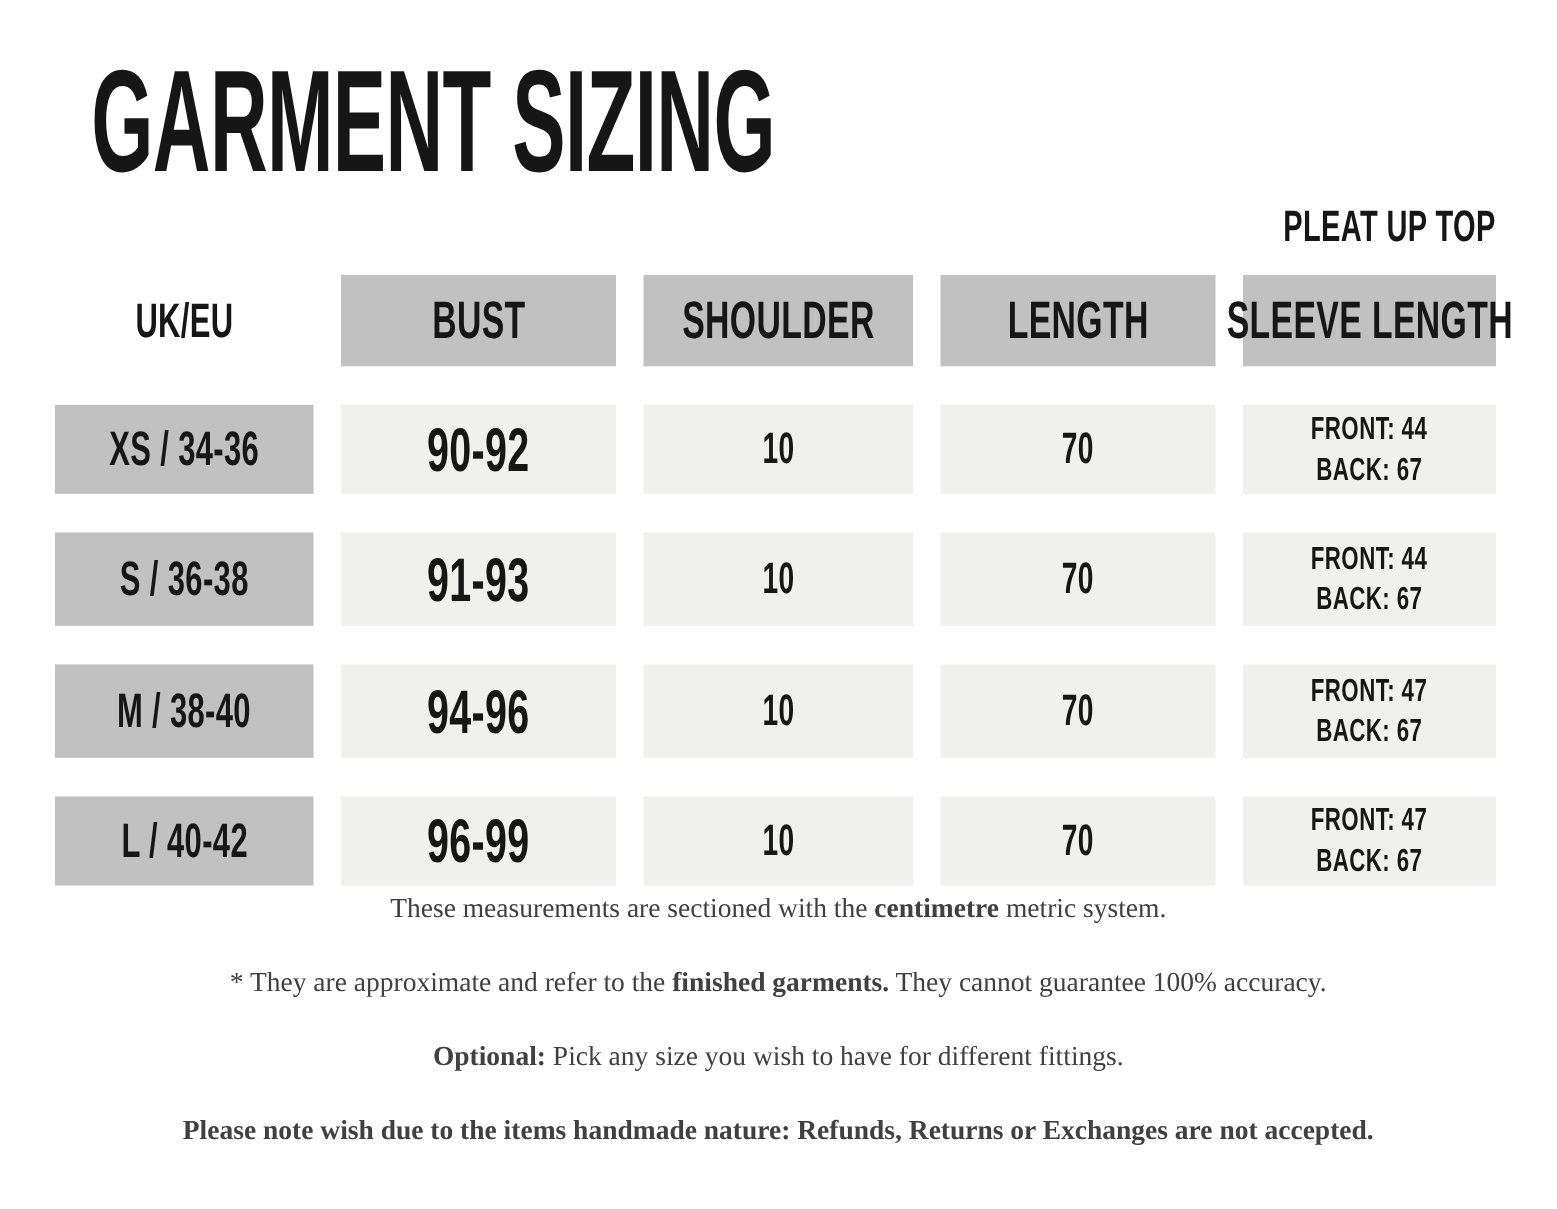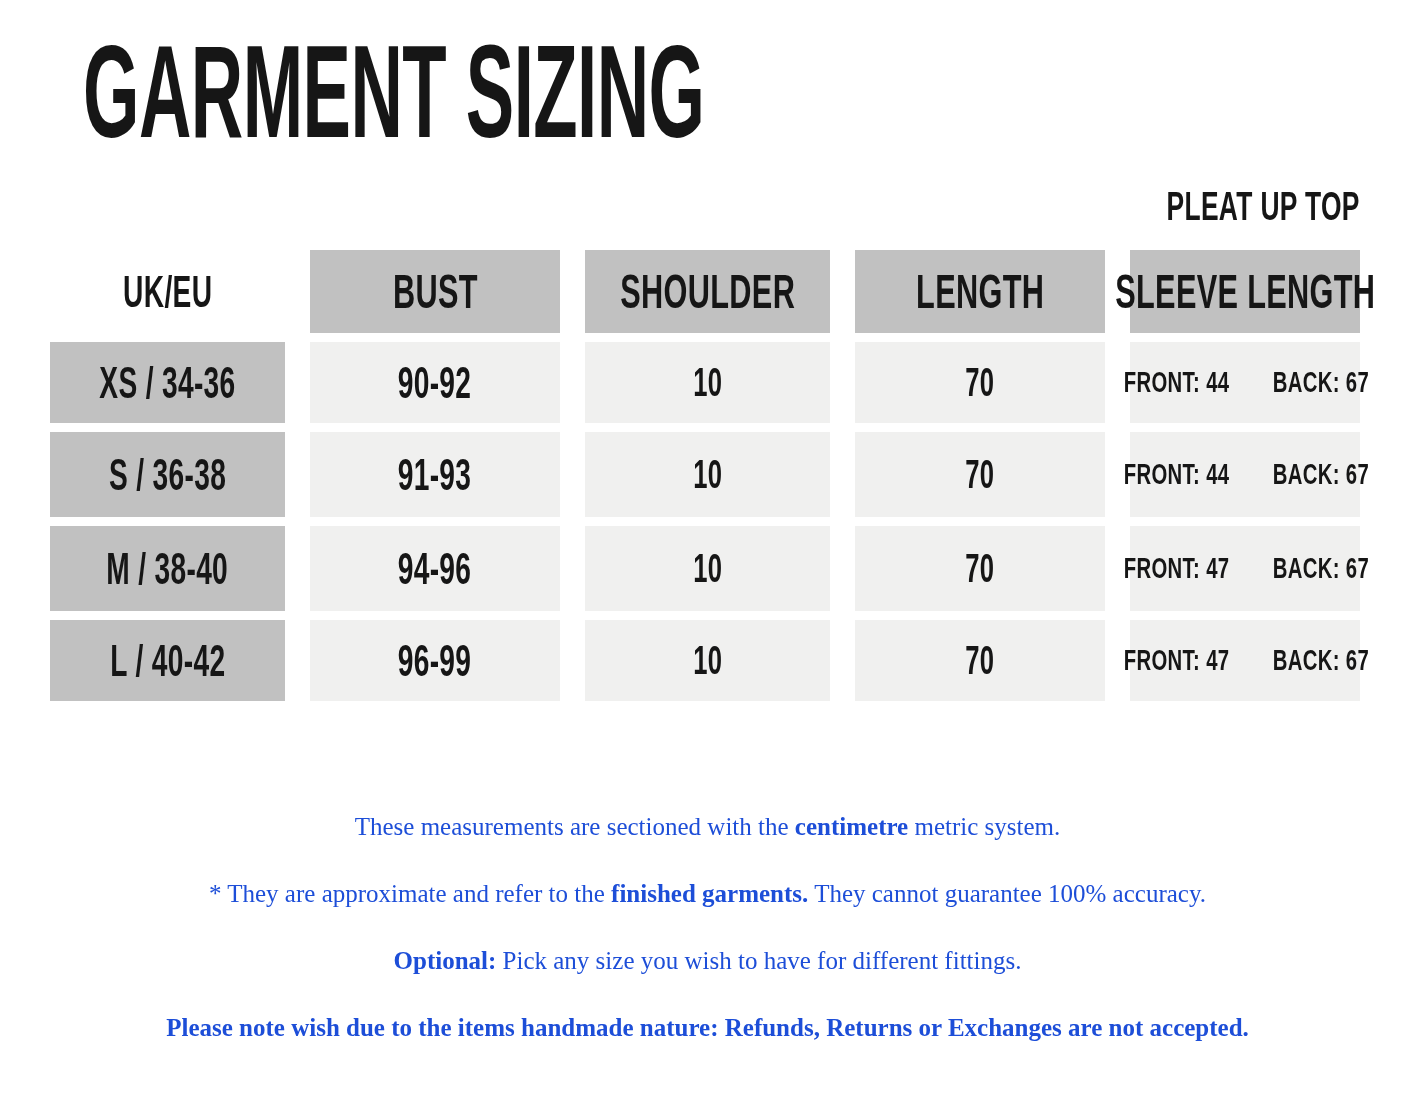--- a/index.html
+++ b/index.html
@@ -19,55 +19,55 @@
   }
   .cond {
     display: inline-block;
     transform: scaleX(0.64);
     transform-origin: center center;
     white-space: nowrap;
     letter-spacing: 0.5px;
   }
   
   .title {
-    position: absolute; left: 83px; top: 34px;
+    position: absolute; left: 83px; top: 52px;
     font-size: 132px; line-height: 116px; font-weight: bold;
   }
   .title .cond { transform-origin: left center; transform: scaleX(0.55); letter-spacing: -1px; }
   
   .subtitle {
     position: absolute; right: 55px; top: 180px;
     font-size: 40px; line-height: 52px; font-weight: bold;
     text-align: right;
   }
   .subtitle .cond { transform-origin: right center; transform: scaleX(0.66); }
   
   .size-table {
     position: absolute; left: 50px; top: 250px;
     display: grid;
     grid-template-columns: 235px 250px 245px 250px 230px;
     grid-template-rows: 83px 81px 85px 85px 81px;
-    gap: 9px 25px;
+    gap: 35px 25px;
   }
   .cell {
     display: flex; align-items: center; justify-content: center;
     text-align: center; font-weight: bold;
   }
   .cell.head { background: var(--header-fill); font-size: 48px; }
   .cell.head.plain { background: transparent; font-size: 44px; }
   .cell.rowlabel { background: var(--header-fill); font-size: 44px; }
   .cell.val { background: var(--cell-fill); font-size: 40px; }
-  .cell.val.big { font-size: 44px; }
-  .cell.len { flex-direction: row; font-size: 29px; line-height: 37px; }
+  .cell.val.big { font-size: 56px; }
+  .cell.len { flex-direction: column; font-size: 29px; line-height: 37px; }
   .cell.len .cond { transform: scaleX(0.70); }
   
   .notes {
     position: absolute; left: 0; top: 810px; width: 1415px;
     font-family: "Liberation Serif", serif;
-    font-size: 25px; text-align: center; color: #1d4ed8;
+    font-size: 25px; text-align: center; color: #404040;
   }
   .notes p { margin: 0 0 33px; line-height: 34px; }
   .notes b { font-weight: bold; }
 </style>
 </head>
 <body>
 
 <div>
 
   <h1 class="title">

